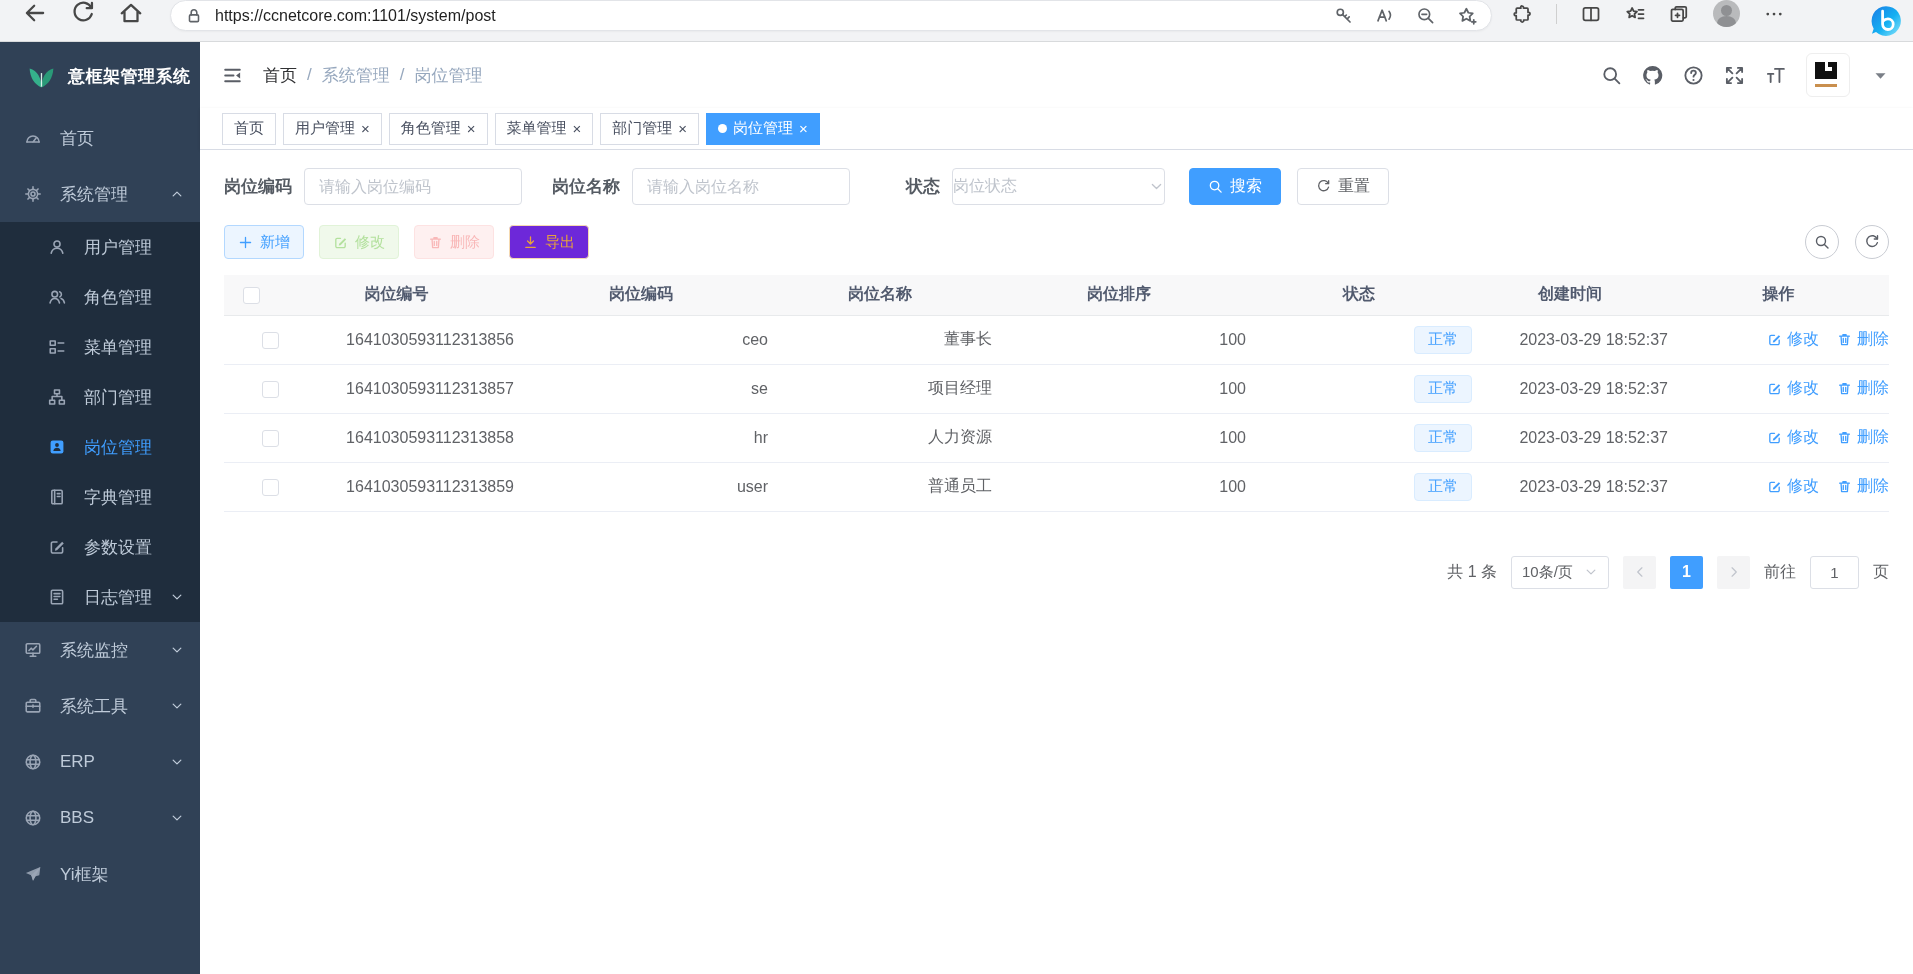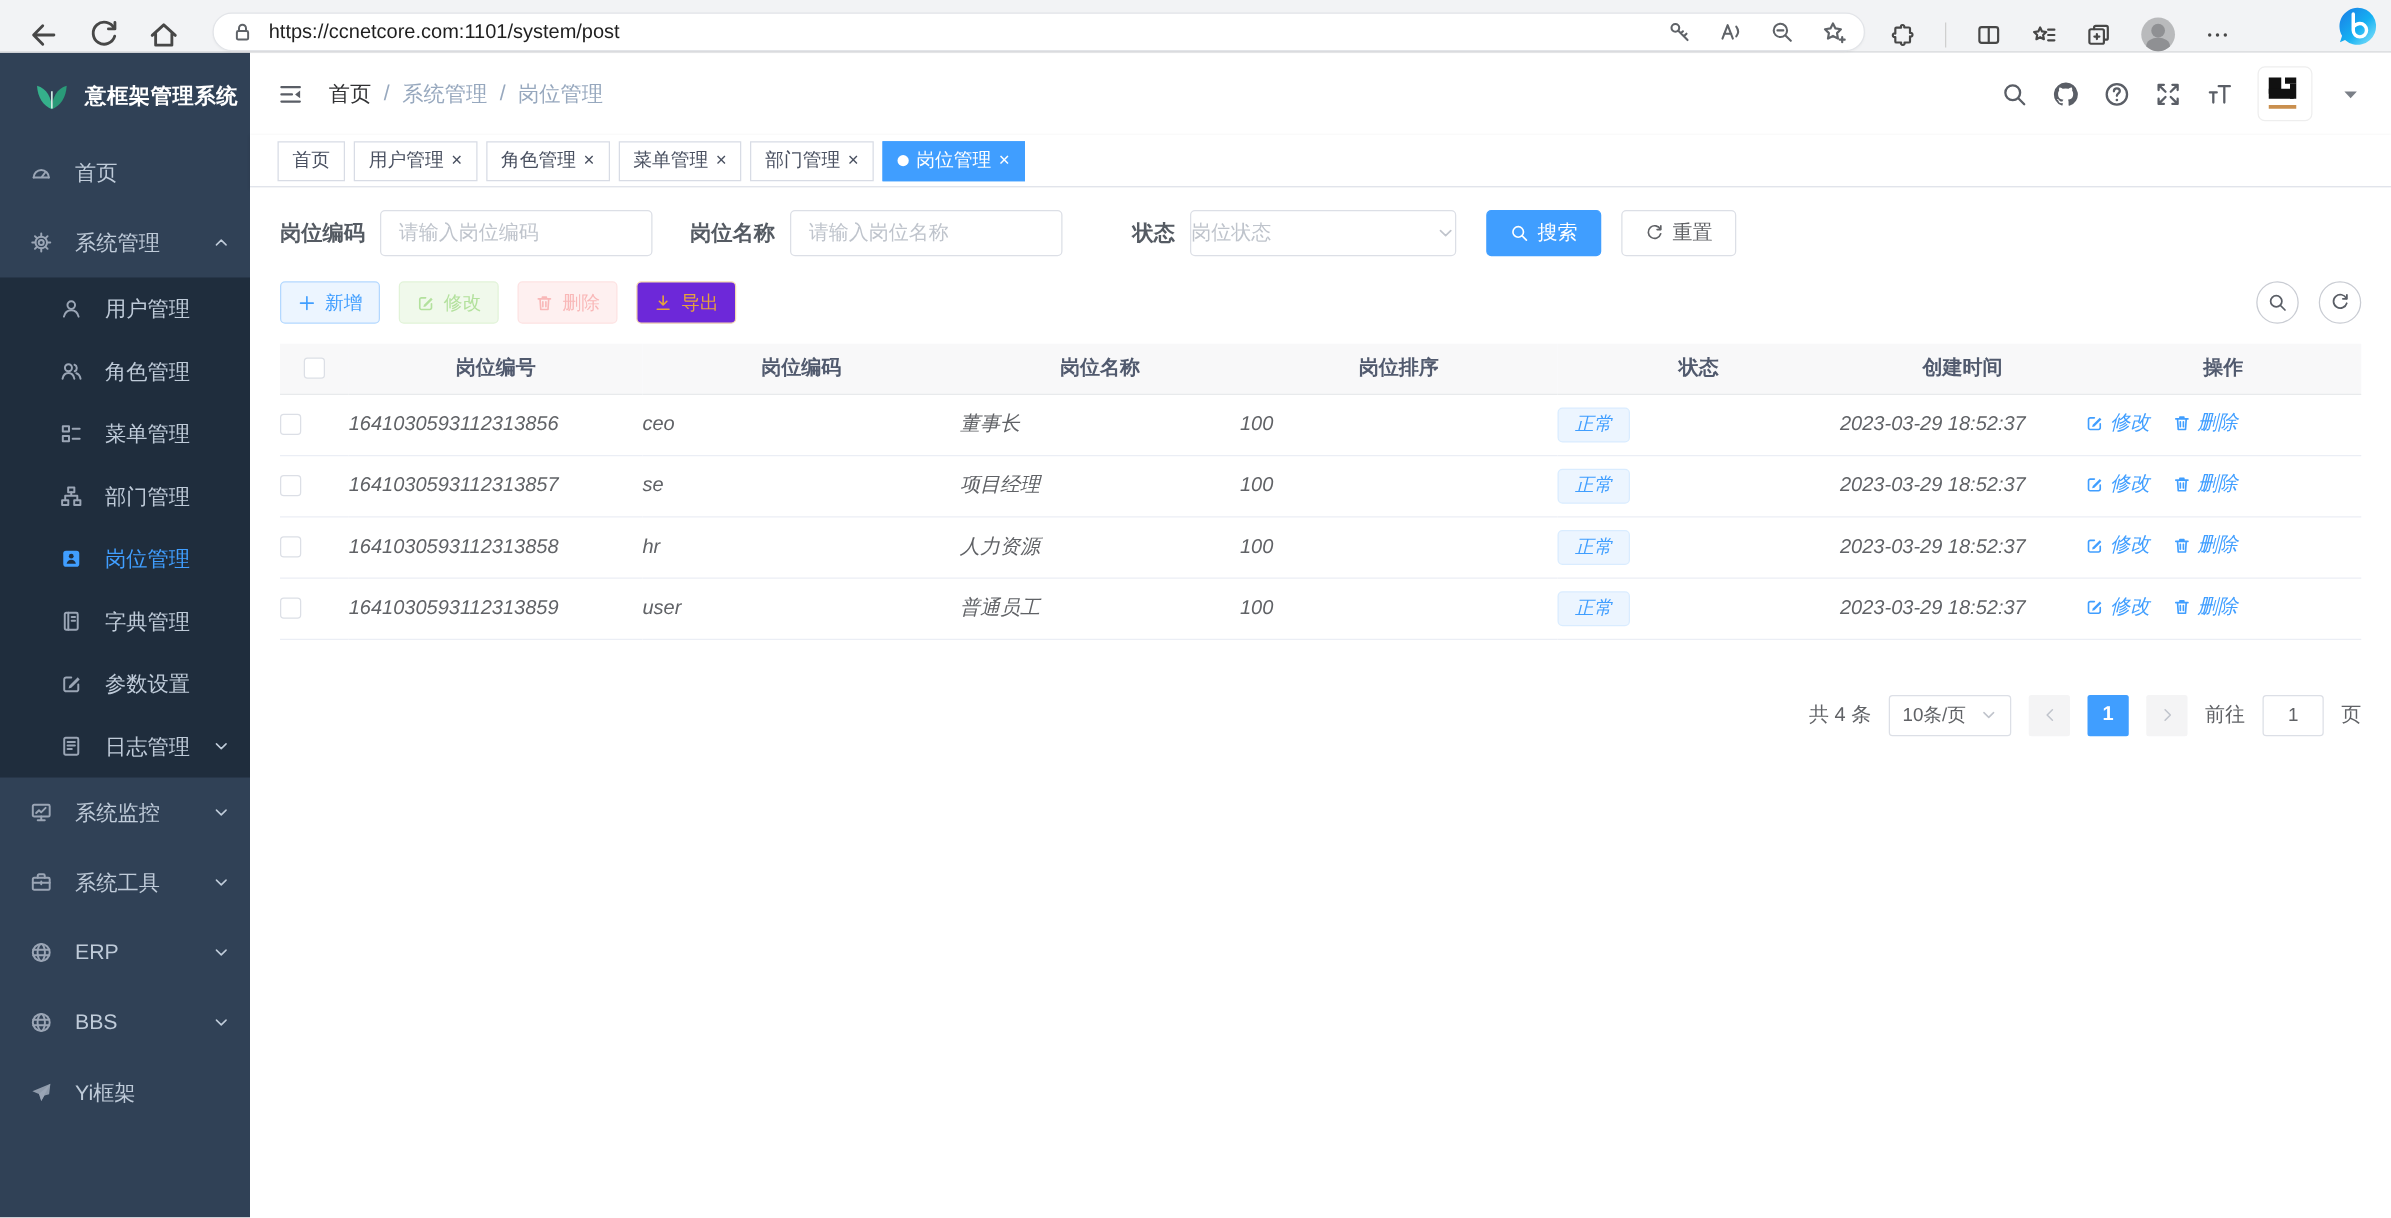--- a/index.html
+++ b/index.html
@@ -5,21 +5,21 @@
   * { margin:0; padding:0; box-sizing:border-box; }
   html,body { width:1913px; height:974px; overflow:hidden;
     font-family:"Liberation Sans","DejaVu Sans",sans-serif; background:#fff; color:#333; }
 
   
   .ic { width:17px; height:17px; display:inline-block; flex:none; }
   .ic svg { width:100%; height:100%; display:block; }
 
   
   .browser { height:42px; background:#f2f3f5; border-bottom:1px solid #d8dadc;
-    display:flex; align-items:flex-end; position:relative; }
+    display:flex; align-items:flex-start; position:relative; }
   .b-nav { display:flex; align-items:center; gap:22px; padding-left:22px; color:#474747; }
   .b-btn { width:26px; height:26px; color:#474747; cursor:pointer; }
   .url-pill { margin-left:26px; width:1322px; height:31px; background:#fff; border:1px solid #e2e4e8;
     border-radius:16px; display:flex; align-items:center; padding:0 14px; box-shadow:0 1px 2px rgba(0,0,0,.04); }
   .url-text { font-size:16px; color:#1f1f1f; margin-left:12px; flex:1; white-space:nowrap; overflow:hidden; }
   .pill-icons { display:flex; align-items:center; gap:22px; color:#5f6368; }
   .chrome-icons { display:flex; align-items:center; gap:24px; color:#474747; margin-left:20px; }
   .v-div { width:1px; height:20px; background:#cfcfcf; }
   .profile-circle { width:27px; height:27px; border-radius:50%; background:#b9babc; position:relative; overflow:hidden; }
   .profile-circle::before { content:""; position:absolute; left:8px; top:5px; width:11px; height:11px; border-radius:50%; background:#8f9093; }
@@ -90,21 +90,21 @@
   .mini-exp { background:#6d28d9; border-color:#f5dab1; color:#e6a23c; }
   .tb-right { margin-left:auto; display:flex; gap:16px; }
   .circle-btn { width:34px; height:34px; border-radius:50%; border:1px solid #c9ccd3; background:#fff;
     display:flex; align-items:center; justify-content:center; color:#5a5e66; cursor:pointer; }
   .circle-btn .ic { width:16px; height:16px; }
 
   
   table { border-collapse:collapse; table-layout:fixed; width:1665px; margin-top:16px; }
   thead th { background:#f8f8f9; height:40px; font-size:16px; font-weight:bold; color:#515a6e;
     text-align:center; border-bottom:1px solid #e8eaec; }
-  tbody td { height:49px; text-align:left; font-size:16px; color:#606266; border-bottom:1px solid #ebeef5;font-style:italic; }
+  tbody td { height:49px; text-align:right; font-size:16px; color:#606266; border-bottom:1px solid #ebeef5; }
   .chk { width:17px; height:17px; border:1px solid #dcdfe6; border-radius:3px; background:#fff;
     display:inline-block; vertical-align:middle; cursor:pointer; }
   .tag { display:inline-flex; align-items:center; height:28px; padding:0 13px; font-size:15px;
     background:#ecf5ff; border:1px solid #d9ecff; color:#409EFF; border-radius:4px; }
   .op-link { display:inline-flex; align-items:center; gap:5px; color:#409EFF; font-size:16px; cursor:pointer; }
   .op-link .ic { width:15px; height:15px; }
   .op-gap { display:inline-block; width:18px; }
 
   
   .pager { margin-top:44px; display:flex; align-items:center; justify-content:flex-end; gap:14px;
@@ -733,21 +733,21 @@
                     </svg>
                   </i>
                   <span>删除</span>
                 </span>
             </td>
           </tr>
         </tbody>
       </table>
 
       <div class="pager">
-        <span>共 4 条</span>
+        <span>共 1 条</span>
         <span class="pg-select">
           <span>10条/页</span>
           <i class="ic">
               <svg viewBox="0 0 16 16" fill="none" stroke="currentColor" stroke-width="1.4" stroke-linecap="round" stroke-linejoin="round">
                 <path d="M3.6 5.8L8 10.2l4.4-4.4"></path>
               </svg>
             </i>
         </span>
         <span class="pg-btn">
           <i class="ic">

